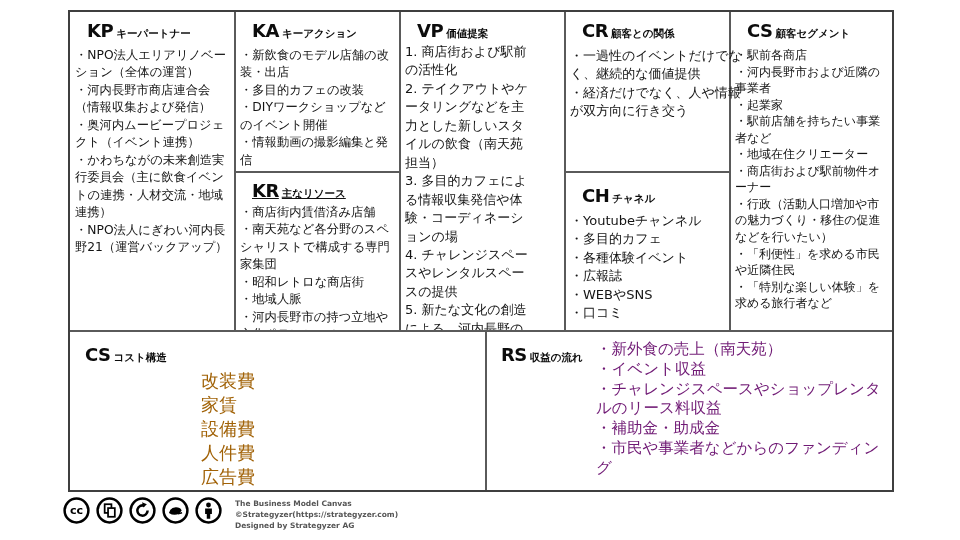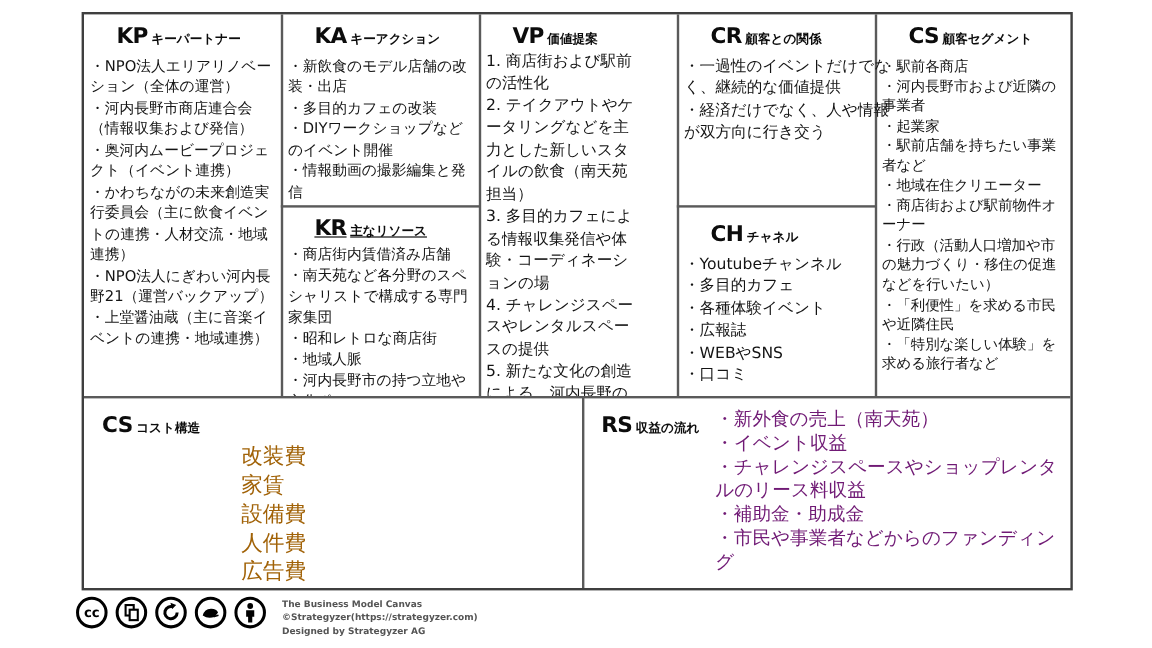--- a/index.html
+++ b/index.html
@@ -11,21 +11,21 @@
     position:absolute;left:68px;top:10px;width:826px;height:482px;
     border:2px solid #3f3f3f;box-sizing:border-box;background:#fff;
   }
   .vline,.hline{position:absolute;background:#5a5a5a;}
   .vline{width:1.5px;}
   .hline{height:1.5px;}
   .cell{
     position:absolute;box-sizing:border-box;overflow:hidden;
     padding:5px 5px 3px 5px;
   }
-  .hd{margin:3px 0 6px 22px;white-space:nowrap;}
+  .hd{margin:3px 0 6px 12px;white-space:nowrap;}
   .code{font-size:18px;font-weight:700;letter-spacing:-0.5px;color:#0c0c0c;}
   .lbl{font-size:10.5px;font-weight:700;margin-left:3px;color:#0c0c0c;}
   .items{font-size:12.3px;line-height:1.42;color:#141414;}
   .items .item{margin:0;}
   .cost-items{margin:4px 0 0 126px;font-size:18px;line-height:1.33;color:#a16207;}
   .rev-items{position:absolute;left:110px;top:9px;width:290px;font-size:15.5px;line-height:1.28;color:#701a75;}
   .hd2{margin:8px 0 0 10px;}
   .footer{position:absolute;left:62px;top:496px;display:flex;align-items:flex-start;}
   .cc-icons{display:flex;gap:4px;}
   .cc-icons svg{display:block;}
@@ -46,21 +46,20 @@
   <div class="vline" style="left:415px;top:318px;height:160px;"></div>
 
   <div class="cell" style="left:0;top:0;width:164px;height:318px;">
     <div class="hd"><span class="code">KP</span><span class="lbl">キーパートナー</span></div>
     <div class="items">
         <div class="item">・NPO法人エリアリノベーション（全体の運営）</div>
         <div class="item">・河内長野市商店連合会（情報収集および発信）</div>
         <div class="item">・奥河内ムービープロジェクト（イベント連携）</div>
         <div class="item">・かわちながの未来創造実行委員会（主に飲食イベントの連携・人材交流・地域連携）</div>
         <div class="item">・NPO法人にぎわい河内長野21（運営バックアップ）</div>
-        <div class="item">・上堂醤油蔵（主に音楽イベントの連携・地域連携）</div>
       </div>
   </div>
 
   <div class="cell" style="left:165px;top:0;width:164px;height:157px;">
     <div class="hd"><span class="code">KA</span><span class="lbl">キーアクション</span></div>
     <div class="items">
         <div class="item">・新飲食のモデル店舗の改装・出店</div>
         <div class="item">・多目的カフェの改装</div>
         <div class="item">・DIYワークショップなどのイベント開催</div>
         <div class="item">・情報動画の撮影編集と発信</div>

